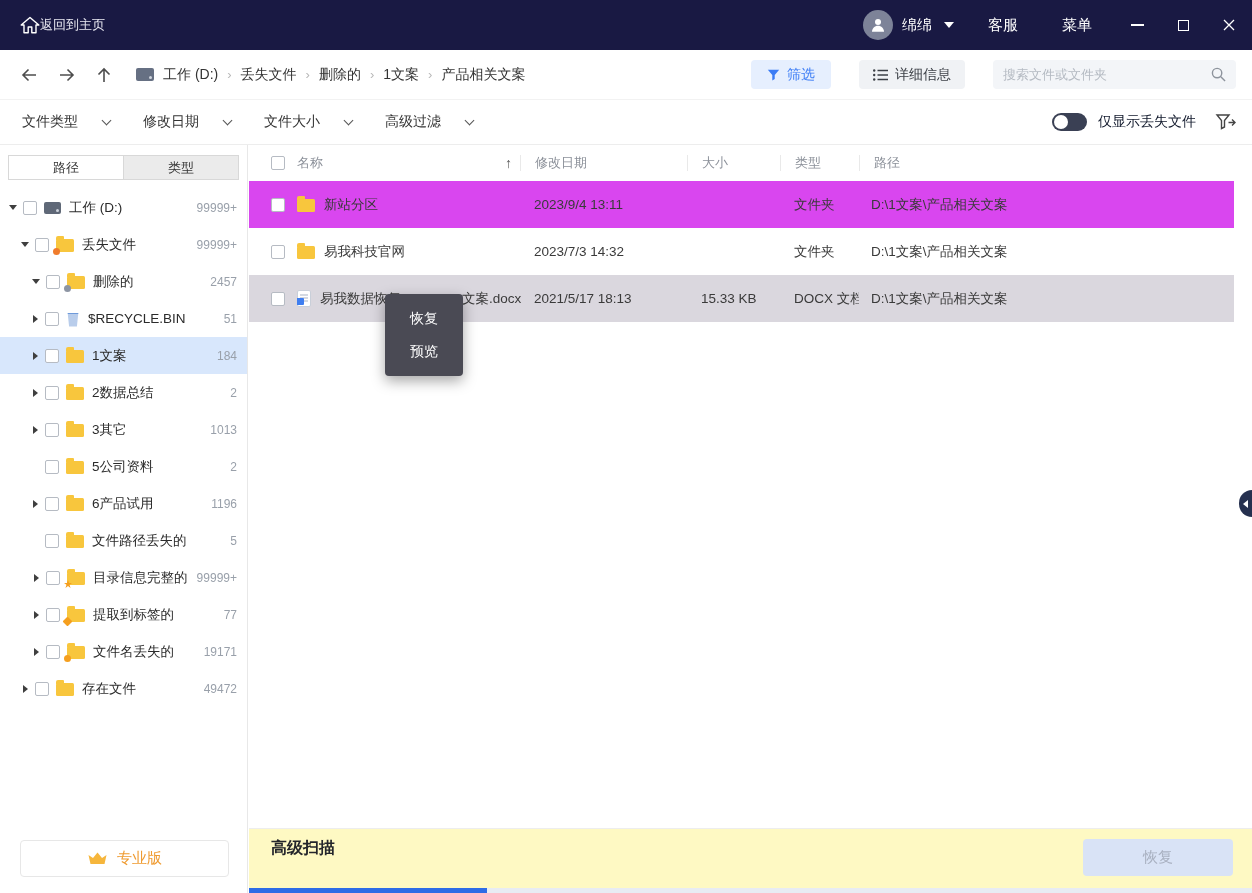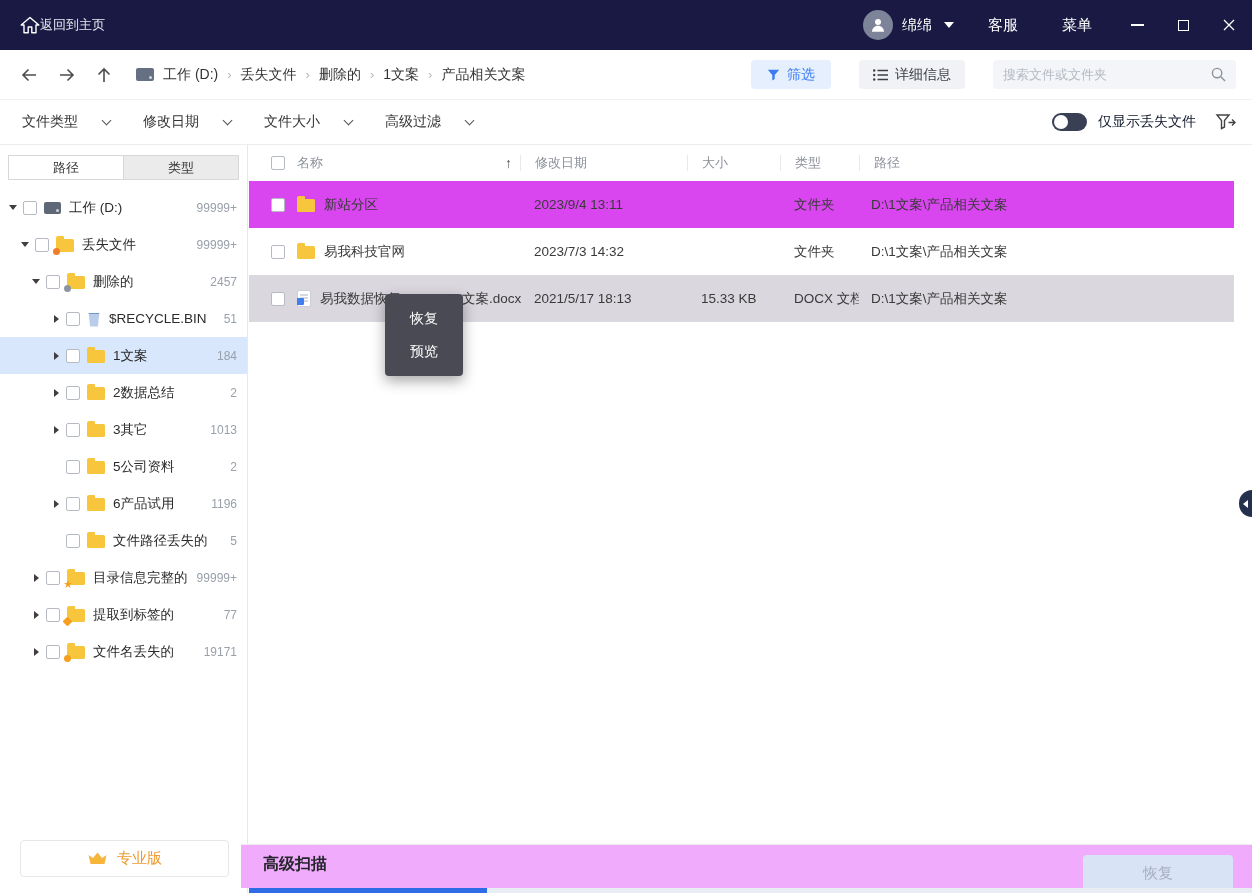--- a/index.html
+++ b/index.html
@@ -47,21 +47,21 @@
   .clear-filter{margin-left:8px;cursor:pointer;display:flex;align-items:center}
 
   
   .sidebar{position:absolute;top:145px;left:0;width:248px;bottom:0;background:#fff;border-right:1px solid #e8e8e8}
   .side-tabs{display:flex;margin:10px 8px 9px;border:1px solid #d8d8d8;height:25px}
   .side-tab{flex:1;display:flex;align-items:center;justify-content:center;font-size:13px;color:#333;background:#ebebeb;cursor:pointer}
   .side-tab.active{background:#fff}
   .side-tab + .side-tab{border-left:1px solid #d8d8d8}
   .titem{height:37px;display:flex;align-items:center;padding-right:10px;cursor:pointer}
   .titem.selected{background:#d8e7fc}
-  .lvl0{padding-left:6px}.lvl1{padding-left:18px}.lvl2{padding-left:29px}.lvl3{padding-left:49px}
+  .lvl0{padding-left:6px}.lvl1{padding-left:18px}.lvl2{padding-left:29px}.lvl3{padding-left:28px}
   .exp{width:14px;flex:none;display:flex;align-items:center;justify-content:center}
   .exp-down{width:0;height:0;border-left:4.5px solid transparent;border-right:4.5px solid transparent;border-top:5.5px solid #3f3f3f}
   .exp-right{width:0;height:0;border-top:4.5px solid transparent;border-bottom:4.5px solid transparent;border-left:5.5px solid #3f3f3f}
   .cb{width:14px;height:14px;border:1px solid #b6bbc3;border-radius:2px;background:#fff;flex:none;margin:0 7px 0 3px}
   .ticon{flex:none;margin-right:8px;position:relative}
   .tlabel{font-size:13.5px;color:#2b2b2b;white-space:nowrap;overflow:hidden;flex:1}
   .tcount{font-size:12px;color:#99a0aa;flex:none;margin-left:6px}
 
   .icon-folder{width:18px;height:13px;background:#f8c63d;border-radius:1.5px;position:relative;margin-top:2px}
   .icon-folder::before{content:"";position:absolute;top:-3px;left:0;width:8px;height:4px;background:#f8c63d;border-radius:2px 1px 0 0}
@@ -98,21 +98,21 @@
   .td-path{padding-left:12px}
   .name-suffix{position:absolute;left:213px;top:50%;transform:translateY(-50%)}
 
   .ctx-menu{position:absolute;left:136px;top:149px;width:78px;background:#4a4a54;border-radius:4px;box-shadow:0 5px 14px rgba(0,0,0,.35);padding:8px 0;z-index:10}
   .ctx-item{height:33px;line-height:33px;text-align:center;color:#fff;font-size:14px;cursor:pointer}
 
   .side-handle{position:absolute;right:0;top:490px;width:13px;height:27px;background:#25304f;border-radius:13px 0 0 13px;display:flex;align-items:center;justify-content:center;z-index:20;cursor:pointer}
   .handle-arrow{width:0;height:0;border-top:4px solid transparent;border-bottom:4px solid transparent;border-right:5px solid #fff;margin-right:1px}
 
   
-  .statusbar{position:absolute;left:241px;right:0;bottom:5px;height:44px;background:#f0abfc;border-top:1px solid #ededed}
+  .statusbar{position:absolute;left:249px;right:0;bottom:5px;height:60px;background:#fef9c3;border-top:1px solid #ededed}
   .scan-title{position:absolute;left:22px;top:9px;font-size:16px;font-weight:bold;color:#24262b}
   .scan-line{position:absolute;left:22px;top:36px;display:flex;align-items:center;gap:5px;font-size:13.5px;color:#5f6670}
   .circle-btn{width:20px;height:20px;border:1.5px solid #4a4f5a;border-radius:50%;display:flex;align-items:center;justify-content:center;cursor:pointer;margin-left:8px;gap:2px}
   .sq{width:7px;height:7px;background:#4a4f5a}
   .pb{width:2px;height:8px;background:#4a4f5a}
   .recover-btn{position:absolute;right:19px;top:10px;width:150px;height:37px;background:#d9e3f6;color:#a9b1c1;font-size:15px;border-radius:4px;display:flex;align-items:center;justify-content:center;cursor:not-allowed}
   .progress-track{position:absolute;left:249px;right:0;bottom:0;height:5px;background:#e8ecf3}
   .progress-fill{height:100%;background:#2e6ce6;width:0}
 </style>
 </head>
@@ -383,20 +383,29 @@
           <span class="exp-right"></span>
         </span>
       <span class="cb"></span>
       <span class="ticon icon-folder">
           <span class="badge badge-q"></span>
         </span>
       <span class="tlabel">文件名丢失的</span>
       <span class="tcount">19171</span>
     </div>
 
+    <div class="titem lvl1">
+      <span class="exp">
+          <span class="exp-right"></span>
+        </span>
+      <span class="cb"></span>
+      <span class="ticon icon-folder"></span>
+      <span class="tlabel">存在文件</span>
+      <span class="tcount">49472</span>
+    </div>
   </div>
 
   <div class="upgrade">
     <svg width="21" height="15" viewBox="0 0 20 15">
         <path d="M1 4 L5.5 7 L10 1.5 L14.5 7 L19 4 L17 13 H3 Z" fill="#f6b63c"></path>
       </svg>
     <span>专业版</span>
   </div>
 </div>
 

